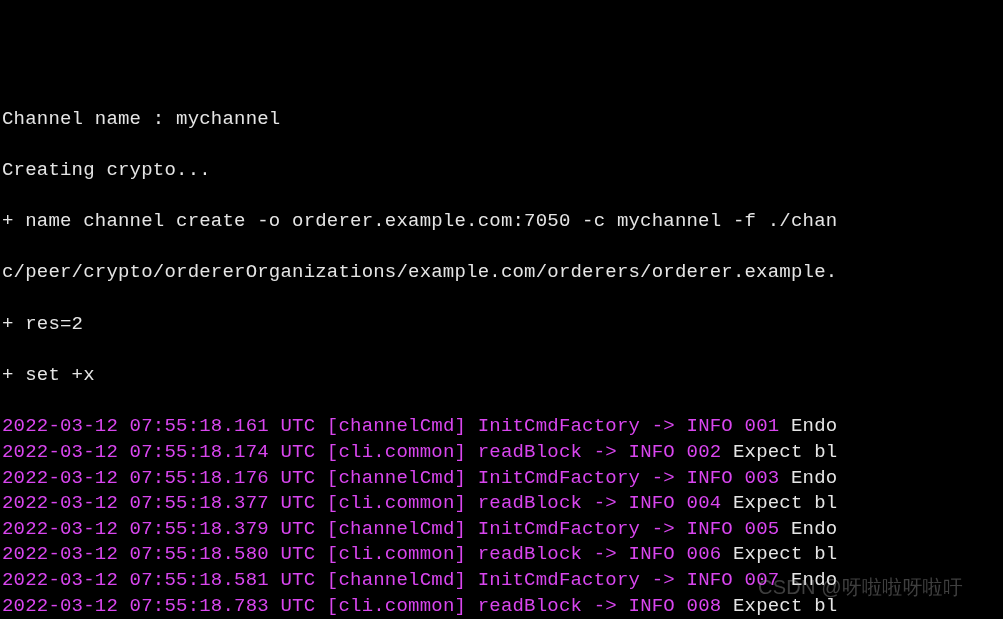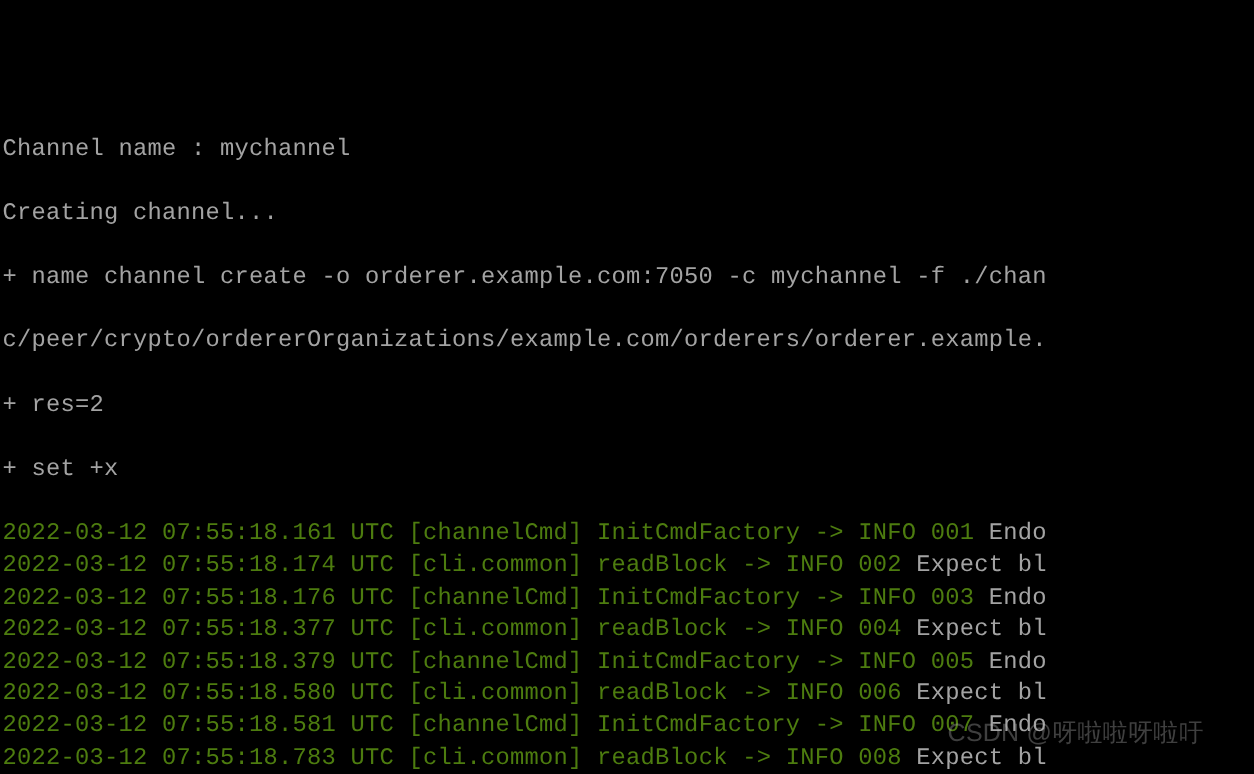--- a/index.html
+++ b/index.html
@@ -16,38 +16,38 @@
       padding: 4px 2px;
       white-space: pre;
       overflow: hidden;
       width: 1003px;
       height: 619px;
       letter-spacing: 0.2px;
     }
     .line {
       white-space: pre;
     }
-    .white { color: #a3a3a3; }
-    .blue { color: #4d7c0f; }
+    .white { color: #e5e5e5; }
+    .blue { color: #d946ef; }
     .watermark {
       position: absolute;
       bottom: 18px;
       right: 40px;
       color: rgba(180,180,180,0.35);
       font-size: 20px;
       font-family: sans-serif;
     }
   </style>
 </head>
 <body>
 
 
 
 <div class="line white">Channel name : mychannel</div>
-<div class="line white">Creating channel...</div>
+<div class="line white">Creating crypto...</div>
 <div class="line white">+ name channel create -o orderer.example.com:7050 -c mychannel -f ./chan</div>
 <div class="line white">c/peer/crypto/ordererOrganizations/example.com/orderers/orderer.example.</div>
 <div class="line white">+ res=2</div>
 <div class="line white">+ set +x</div>
 <div id="log-container"><div class="line"><span class="blue">2022-03-12 07:55:18.161 UTC </span><span class="blue">[channelCmd] </span><span class="blue">InitCmdFactory </span><span class="blue">-&gt; </span><span class="blue">INFO </span><span class="blue">001</span><span class="white"> Endo</span></div><div class="line"><span class="blue">2022-03-12 07:55:18.174 UTC </span><span class="blue">[cli.common] </span><span class="blue">readBlock </span><span class="blue">-&gt; </span><span class="blue">INFO </span><span class="blue">002</span><span class="white"> Expect bl</span></div><div class="line"><span class="blue">2022-03-12 07:55:18.176 UTC </span><span class="blue">[channelCmd] </span><span class="blue">InitCmdFactory </span><span class="blue">-&gt; </span><span class="blue">INFO </span><span class="blue">003</span><span class="white"> Endo</span></div><div class="line"><span class="blue">2022-03-12 07:55:18.377 UTC </span><span class="blue">[cli.common] </span><span class="blue">readBlock </span><span class="blue">-&gt; </span><span class="blue">INFO </span><span class="blue">004</span><span class="white"> Expect bl</span></div><div class="line"><span class="blue">2022-03-12 07:55:18.379 UTC </span><span class="blue">[channelCmd] </span><span class="blue">InitCmdFactory </span><span class="blue">-&gt; </span><span class="blue">INFO </span><span class="blue">005</span><span class="white"> Endo</span></div><div class="line"><span class="blue">2022-03-12 07:55:18.580 UTC </span><span class="blue">[cli.common] </span><span class="blue">readBlock </span><span class="blue">-&gt; </span><span class="blue">INFO </span><span class="blue">006</span><span class="white"> Expect bl</span></div><div class="line"><span class="blue">2022-03-12 07:55:18.581 UTC </span><span class="blue">[channelCmd] </span><span class="blue">InitCmdFactory </span><span class="blue">-&gt; </span><span class="blue">INFO </span><span class="blue">007</span><span class="white"> Endo</span></div><div class="line"><span class="blue">2022-03-12 07:55:18.783 UTC </span><span class="blue">[cli.common] </span><span class="blue">readBlock </span><span class="blue">-&gt; </span><span class="blue">INFO </span><span class="blue">008</span><span class="white"> Expect bl</span></div></div>
 
 <div class="watermark">CSDN @呀啦啦呀啦吁</div>
 
 
 

